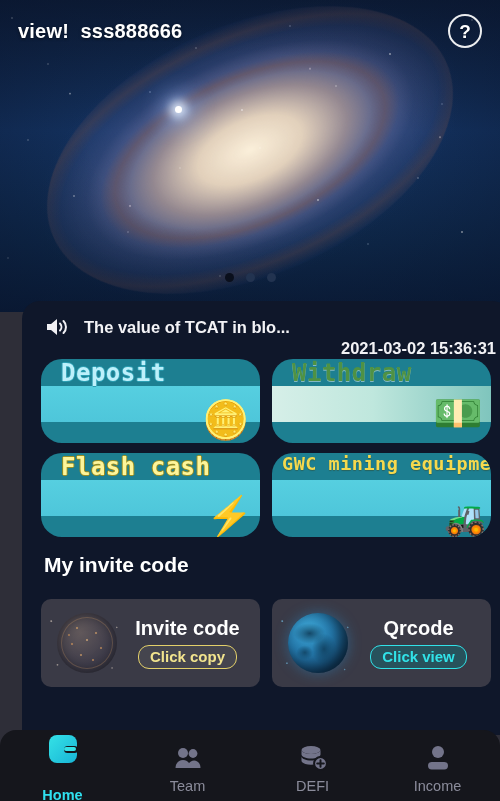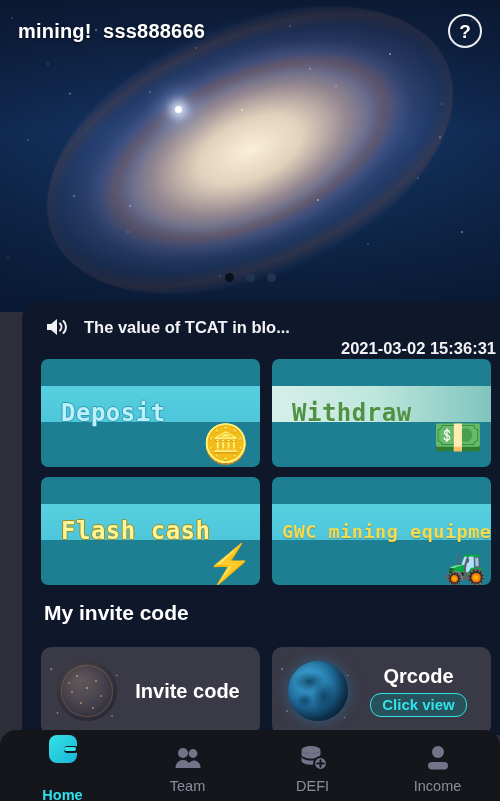--- a/index.html
+++ b/index.html
@@ -173,25 +173,25 @@
 
   
   .actions {
     display: grid;
     grid-template-columns: 1fr 1fr;
     gap: 10px 12px;
     padding: 6px 19px 0 19px;
   }
   .action {
     position: relative;
-    height: 108px;
-    border-radius: 7px;
+    height: 84px;
+    border-radius: 21px;
     overflow: hidden;
     background: #1d7f91;
-    display: flex; align-items: center;
+    display: flex; 
   }
   .action .band {
     position: absolute;
     left: 0; right: 0; top: 27px; height: 36px;
     background: linear-gradient(180deg, #56cfe0 0%, #4ec6da 100%);
   }
   .action.withdraw .band {
     background: linear-gradient(90deg, #d6efe8 0%, #bfe7dd 46%, #7fc5bd 100%);
   }
   .action .label {
@@ -408,21 +408,21 @@
     <div class="galaxy-halo"></div>
     <div class="galaxy">
       <div class="galaxy-arms"></div>
     </div>
     <div class="starfield"></div>
     <div class="bright-star"></div>
     <div class="vignette"></div>
   </div>
 
   <div class="header">
-    <div class="greeting">mining!  sss888666</div>
+    <div class="greeting">view!  sss888666</div>
     <div class="help-btn">
       <span>?</span>
     </div>
   </div>
 
   <div class="dots">
     <div class="dot active"></div>
     <div class="dot"></div>
     <div class="dot"></div>
   </div>
@@ -473,20 +473,21 @@
 
     <div class="invite-grid">
 
       <div class="invite-card code">
         <div class="orb-wrap">
           <div class="orb net"></div>
           <div class="orb-dots"></div>
         </div>
         <div class="invite-body">
           <div class="invite-label">Invite code</div>
+          <div class="pill copy">Click copy</div>
         </div>
       </div>
 
       <div class="invite-card qr">
         <div class="orb-wrap">
           <div class="orb globe"></div>
           <div class="orb-dots"></div>
         </div>
         <div class="invite-body">
           <div class="invite-label">Qrcode</div>

